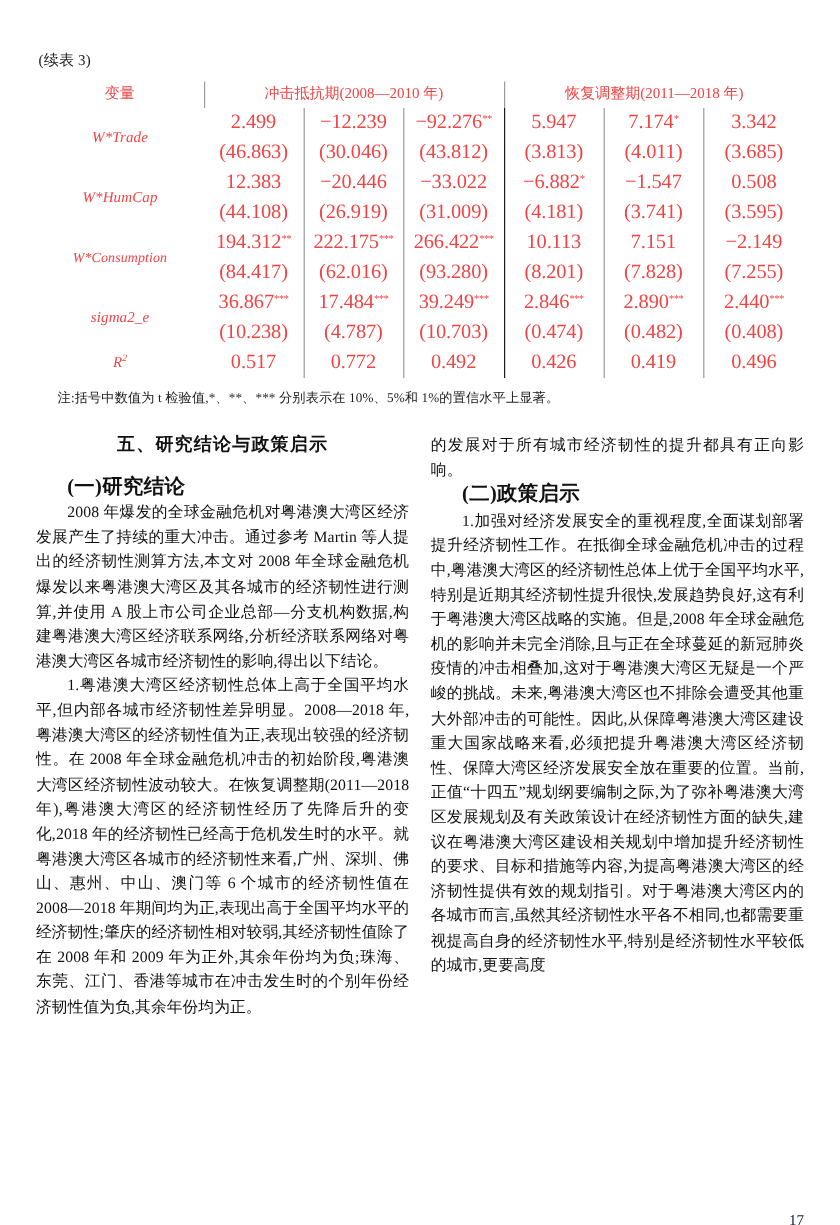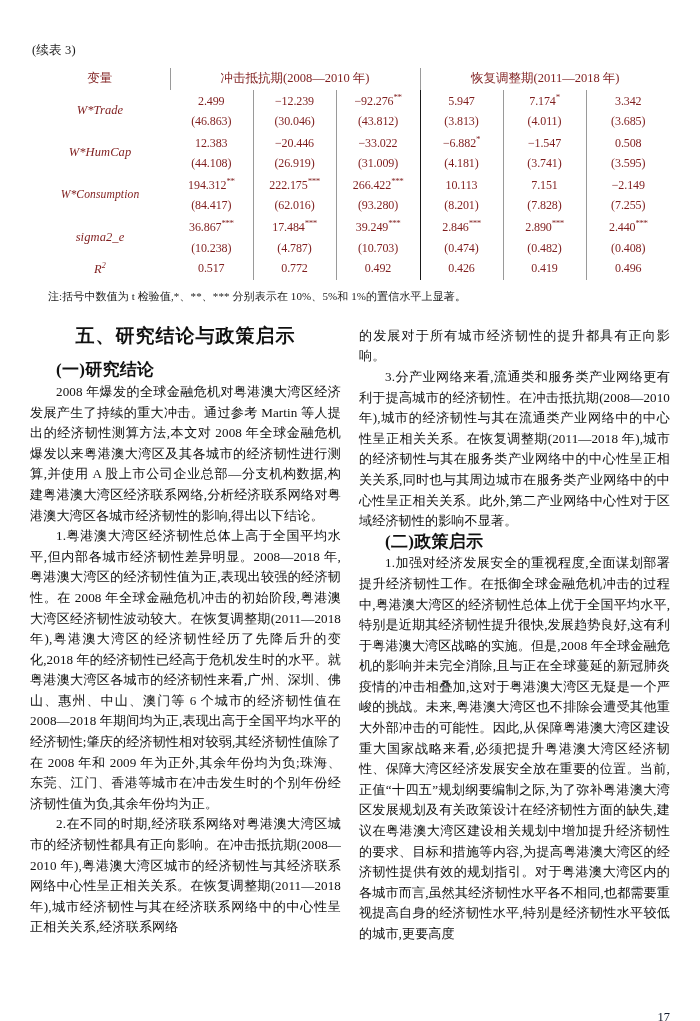--- a/index.html
+++ b/index.html
@@ -30,21 +30,21 @@
     font-size: 12.5px;
     letter-spacing: .2px;
     margin: 0 0 9px 2px;
     color: #1a1a1a;
   }
   table.stats {
     width: 640px;
     border-collapse: collapse;
     table-layout: fixed;
     font-size: 12.5px;
-    color: #7f1d1d;
+    color: #ef4444;
     font-family: Liberation Serif, serif;
   }
   table.stats td, table.stats th {
     text-align: center;
     vertical-align: middle;
     padding: 2px 0 3px 0;
     font-weight: normal;
     border: 0;
   }
   .rule-top td   { border-top: 1.4px solid #1a1a1a; }
@@ -54,21 +54,21 @@
   .vsep-dark     { border-left: 1px solid #1a1a1a !important; }
   .rowline td    { border-bottom: 1px solid #b9b9b9; }
   .rule-bot td   { border-bottom: 1.4px solid #1a1a1a; }
   .varname {
     font-style: italic;
     font-size: 12.5px;
     letter-spacing: .1px;
   }
   .varname.small { font-size: 11.6px; }
   td.varcell { border-right: 1px solid #1a1a1a; }
-  .num { font-size: 12px; letter-spacing: -.1px; }
+  .num { font-size: 17px; letter-spacing: -.1px; }
   .stars {
     font-size: 9px;
     vertical-align: super;
     letter-spacing: -.5px;
   }
   .tnote {
     font-size: 11px;
     margin: 9px 0 0 18px;
     color: #1a1a1a;
     letter-spacing: .1px;
@@ -83,21 +83,21 @@
   }
   .col {
     width: 311px;
     font-size: 13.1px;
     line-height: 20.6px;
     text-align: justify;
     text-justify: inter-ideograph;
     letter-spacing: .1px;
   }
   h2.sec-title {
-    font-size: 19px;
+    font-size: 15px;
     font-weight: bold;
     text-align: center;
     margin: 0 0 14px 0;
     letter-spacing: 1px;
     font-family: "Liberation Sans", "DejaVu Sans", sans-serif;
   }
   h3.sub-title {
     font-size: 17px;
     font-weight: bold;
     margin: 0 0 1px 0;
@@ -231,26 +231,24 @@
 
   <div class="tnote">注:括号中数值为 t 检验值,*、**、*** 分别表示在 10%、5%和 1%的置信水平上显著。</div>
 
   <div class="content">
 
     <div class="col">
       <h2 class="sec-title">五、研究结论与政策启示</h2>
       <h3 class="sub-title">(一)研究结论</h3>
       <p class="para">2008 年爆发的全球金融危机对粤港澳大湾区经济发展产生了持续的重大冲击。通过参考 Martin 等人提出的经济韧性测算方法,本文对 2008 年全球金融危机爆发以来粤港澳大湾区及其各城市的经济韧性进行测算,并使用 A 股上市公司企业总部—分支机构数据,构建粤港澳大湾区经济联系网络,分析经济联系网络对粤港澳大湾区各城市经济韧性的影响,得出以下结论。</p>
       <p class="para">1.粤港澳大湾区经济韧性总体上高于全国平均水平,但内部各城市经济韧性差异明显。2008—2018 年,粤港澳大湾区的经济韧性值为正,表现出较强的经济韧性。在 2008 年全球金融危机冲击的初始阶段,粤港澳大湾区经济韧性波动较大。在恢复调整期(2011—2018 年),粤港澳大湾区的经济韧性经历了先降后升的变化,2018 年的经济韧性已经高于危机发生时的水平。就粤港澳大湾区各城市的经济韧性来看,广州、深圳、佛山、惠州、中山、澳门等 6 个城市的经济韧性值在 2008—2018 年期间均为正,表现出高于全国平均水平的经济韧性;肇庆的经济韧性相对较弱,其经济韧性值除了在 2008 年和 2009 年为正外,其余年份均为负;珠海、东莞、江门、香港等城市在冲击发生时的个别年份经济韧性值为负,其余年份均为正。</p>
-      <p class="para">2.在不同的时期,经济联系网络对粤港澳大湾区城市的经济韧性都具有正向影响。在冲击抵抗期(2008—2010 年),粤港澳大湾区城市的经济韧性与其经济联系网络中心性呈正相关关系。在恢复调整期(2011—2018 年),城市经济韧性与其在经济联系网络中的中心性呈正相关关系,经济联系网络</p>
     </div>
 
     <div class="col">
       <p class="cont">的发展对于所有城市经济韧性的提升都具有正向影响。</p>
-      <p class="para">3.分产业网络来看,流通类和服务类产业网络更有利于提高城市的经济韧性。在冲击抵抗期(2008—2010 年),城市的经济韧性与其在流通类产业网络中的中心性呈正相关关系。在恢复调整期(2011—2018 年),城市的经济韧性与其在服务类产业网络中的中心性呈正相关关系,同时也与其周边城市在服务类产业网络中的中心性呈正相关关系。此外,第二产业网络中心性对于区域经济韧性的影响不显著。</p>
       <h3 class="sub-title">(二)政策启示</h3>
       <p class="para">1.加强对经济发展安全的重视程度,全面谋划部署提升经济韧性工作。在抵御全球金融危机冲击的过程中,粤港澳大湾区的经济韧性总体上优于全国平均水平,特别是近期其经济韧性提升很快,发展趋势良好,这有利于粤港澳大湾区战略的实施。但是,2008 年全球金融危机的影响并未完全消除,且与正在全球蔓延的新冠肺炎疫情的冲击相叠加,这对于粤港澳大湾区无疑是一个严峻的挑战。未来,粤港澳大湾区也不排除会遭受其他重大外部冲击的可能性。因此,从保障粤港澳大湾区建设重大国家战略来看,必须把提升粤港澳大湾区经济韧性、保障大湾区经济发展安全放在重要的位置。当前,正值“十四五”规划纲要编制之际,为了弥补粤港澳大湾区发展规划及有关政策设计在经济韧性方面的缺失,建议在粤港澳大湾区建设相关规划中增加提升经济韧性的要求、目标和措施等内容,为提高粤港澳大湾区的经济韧性提供有效的规划指引。对于粤港澳大湾区内的各城市而言,虽然其经济韧性水平各不相同,也都需要重视提高自身的经济韧性水平,特别是经济韧性水平较低的城市,更要高度</p>
     </div>
 
   </div>
 
   <div class="pagenum">17</div>
 </div>
 
 </body></html>

